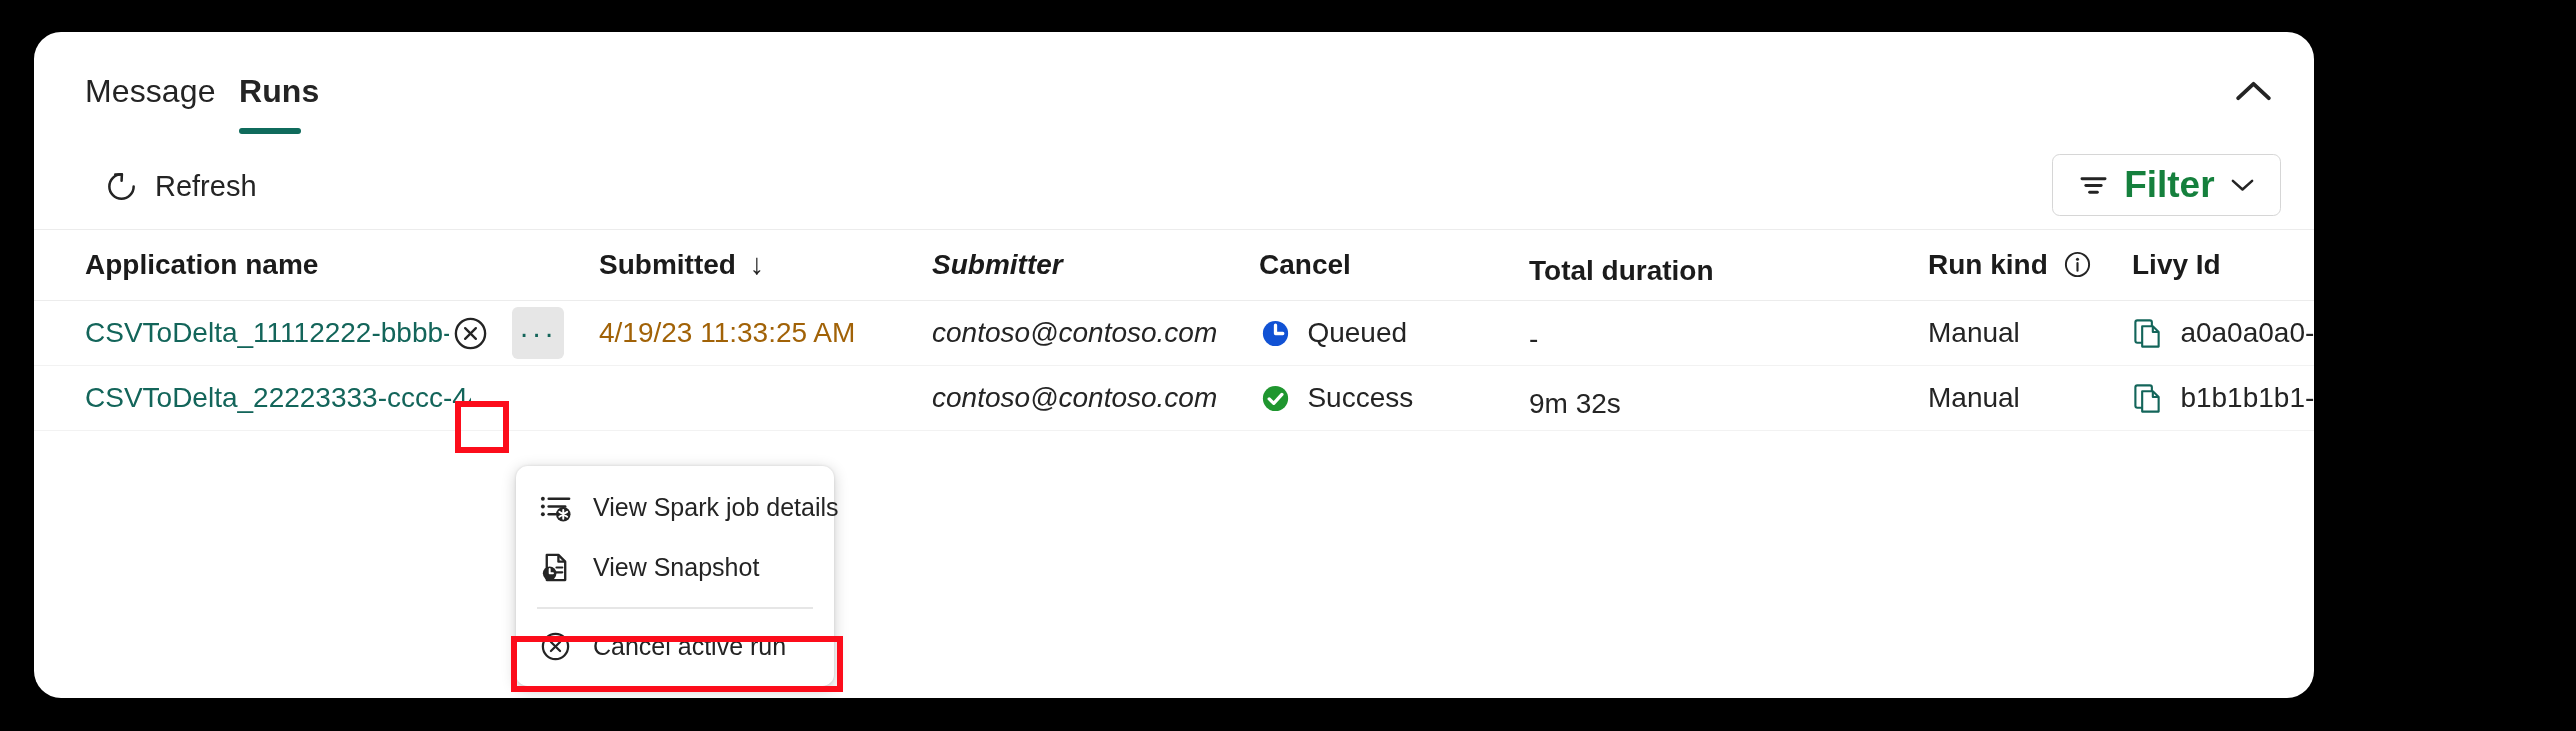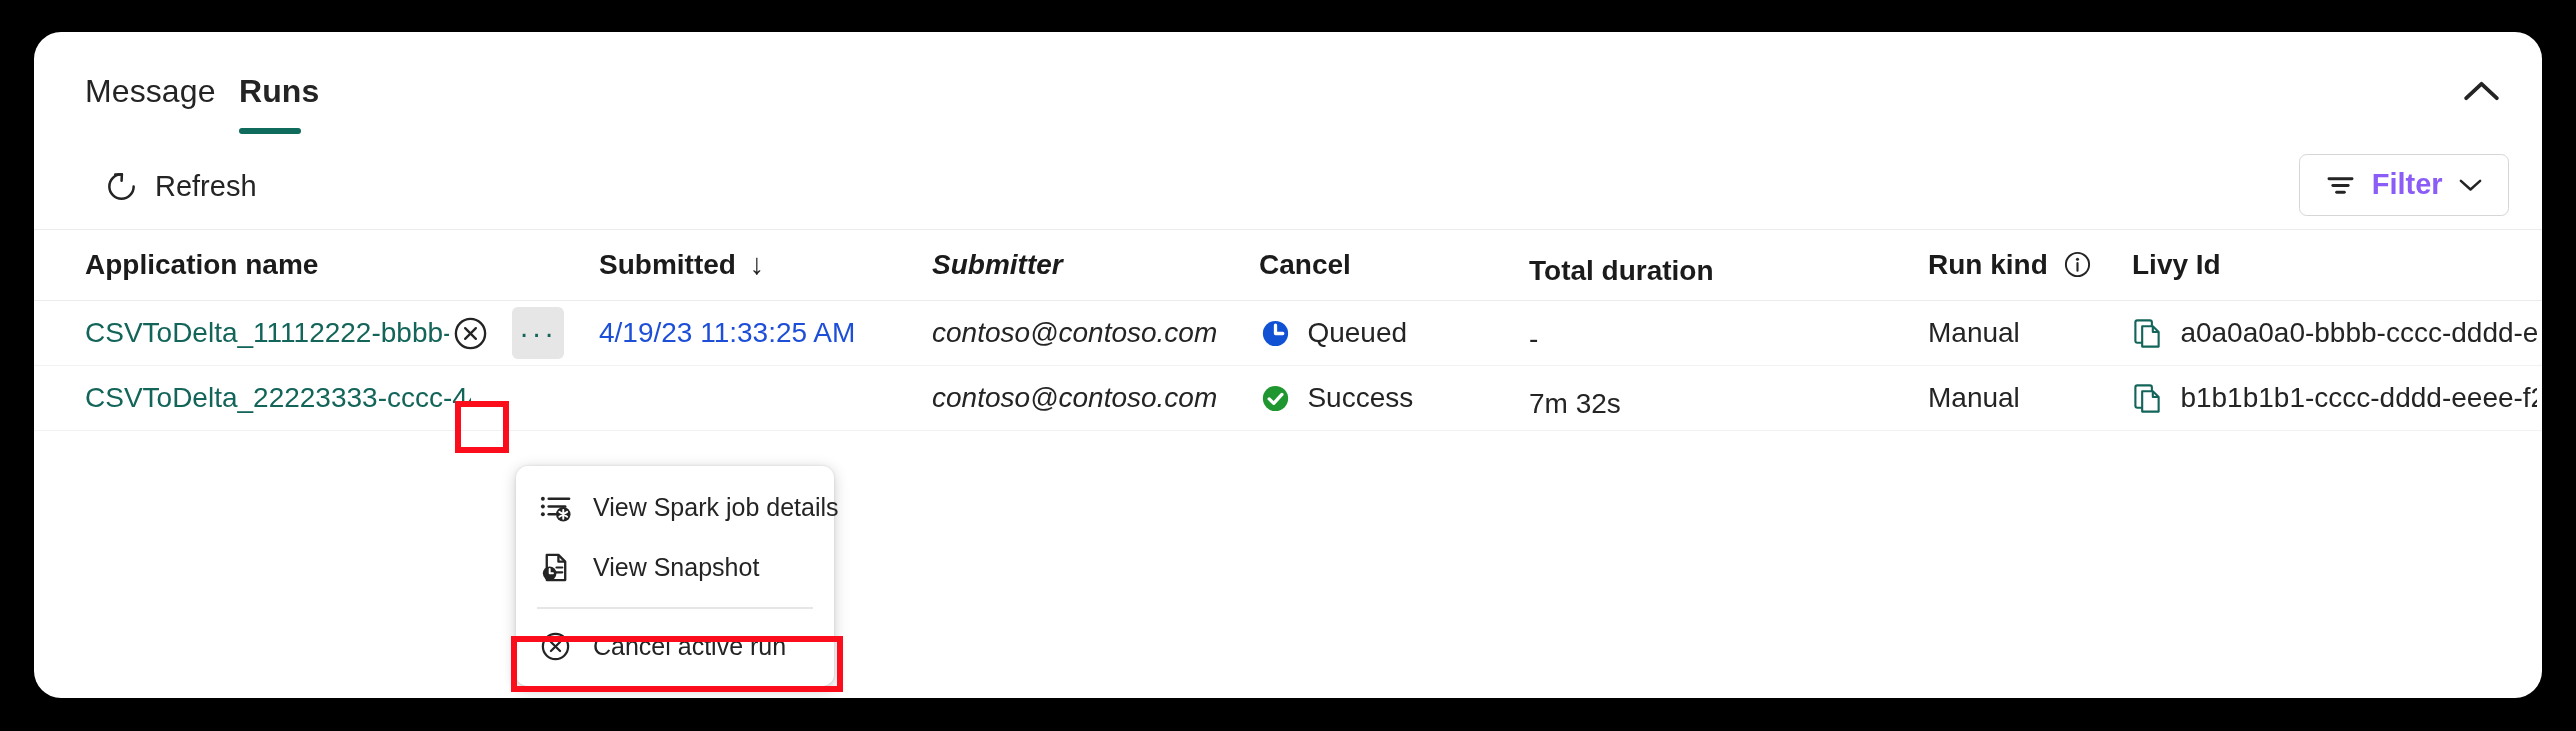--- a/index.html
+++ b/index.html
@@ -20,21 +20,21 @@
     width: 2576px;
     height: 731px;
     background: #000000;
   }
 
   
   .panel {
     position: absolute;
     left: 34px;
     top: 32px;
-    width: 2508px;
+    width: 2280px;
     height: 666px;
     background: #ffffff;
     border-radius: 27px;
     overflow: hidden;
   }
 
   
   .tabstrip {
     position: absolute;
     left: 0;
@@ -111,22 +111,22 @@
     display: flex;
     align-items: center;
     gap: 15.4px;
     padding: 0 25px;
     border: 1.9px solid #d6d6d6;
     border-radius: 7.7px;
     background: #ffffff;
     cursor: pointer;
   }
   .filter-label {
-    font-size: 29px;
-    color: #8b5cf6;
+    font-size: 37px;
+    color: #15803d;
     font-weight: 600;
   }
 
   
   .table {
     position: absolute;
     left: 0;
     top: 197px;
     width: 100%;
   }
@@ -190,21 +190,21 @@
   }
 
   .link {
     color: #13655a;
     text-decoration: none;
     cursor: pointer;
     overflow: hidden;
     text-overflow: clip;
     white-space: nowrap;
   }
-  .muted { color: #1d4ed8; }
+  .muted { color: #a16207; }
 
   .status-cell { gap: 15.4px; text-align: right; }
   .status-text { color: #242424; }
 
   .livy-cell { gap: 17.4px; }
   .livy-text { color: #242424; }
   .copy-icon { flex: 0 0 auto; cursor: pointer; }
 
   
   .row-actions {
@@ -418,21 +418,21 @@
         <div class="cell c-submitr">contoso@contoso.com</div>
         <div class="cell c-status status-cell">
           <span>
             <svg width="33" height="33" viewBox="0 0 34 34">
               <circle cx="17" cy="17" r="13" fill="#1f962f"></circle>
               <path d="M10.5 17.4 L15.2 22 L23.6 12.8" fill="none" stroke="#ffffff" stroke-width="3.4" stroke-linecap="round" stroke-linejoin="round"></path>
             </svg>
           </span>
           <span class="status-text">Success</span>
         </div>
-        <div class="cell c-dur">7m 32s</div>
+        <div class="cell c-dur">9m 32s</div>
         <div class="cell c-kind">Manual</div>
         <div class="cell c-livy livy-cell">
           <span class="copy-icon">
             <svg width="31" height="33" viewBox="0 0 32 34">
               <rect x="3.5" y="3.5" width="17" height="23" rx="2" fill="none" stroke="#13655a" stroke-width="2.2"></rect>
               <path d="M10.5 9.5 h11 l6 6 v15 h-17 z" fill="#ffffff" stroke="#13655a" stroke-width="2.2" stroke-linejoin="round"></path>
               <path d="M21.5 9.5 v6 h6" fill="none" stroke="#13655a" stroke-width="2.2" stroke-linejoin="round"></path>
             </svg>
           </span>
           <span class="livy-text">b1b1b1b1-cccc-dddd-eeee-f2f2f2...</span>

